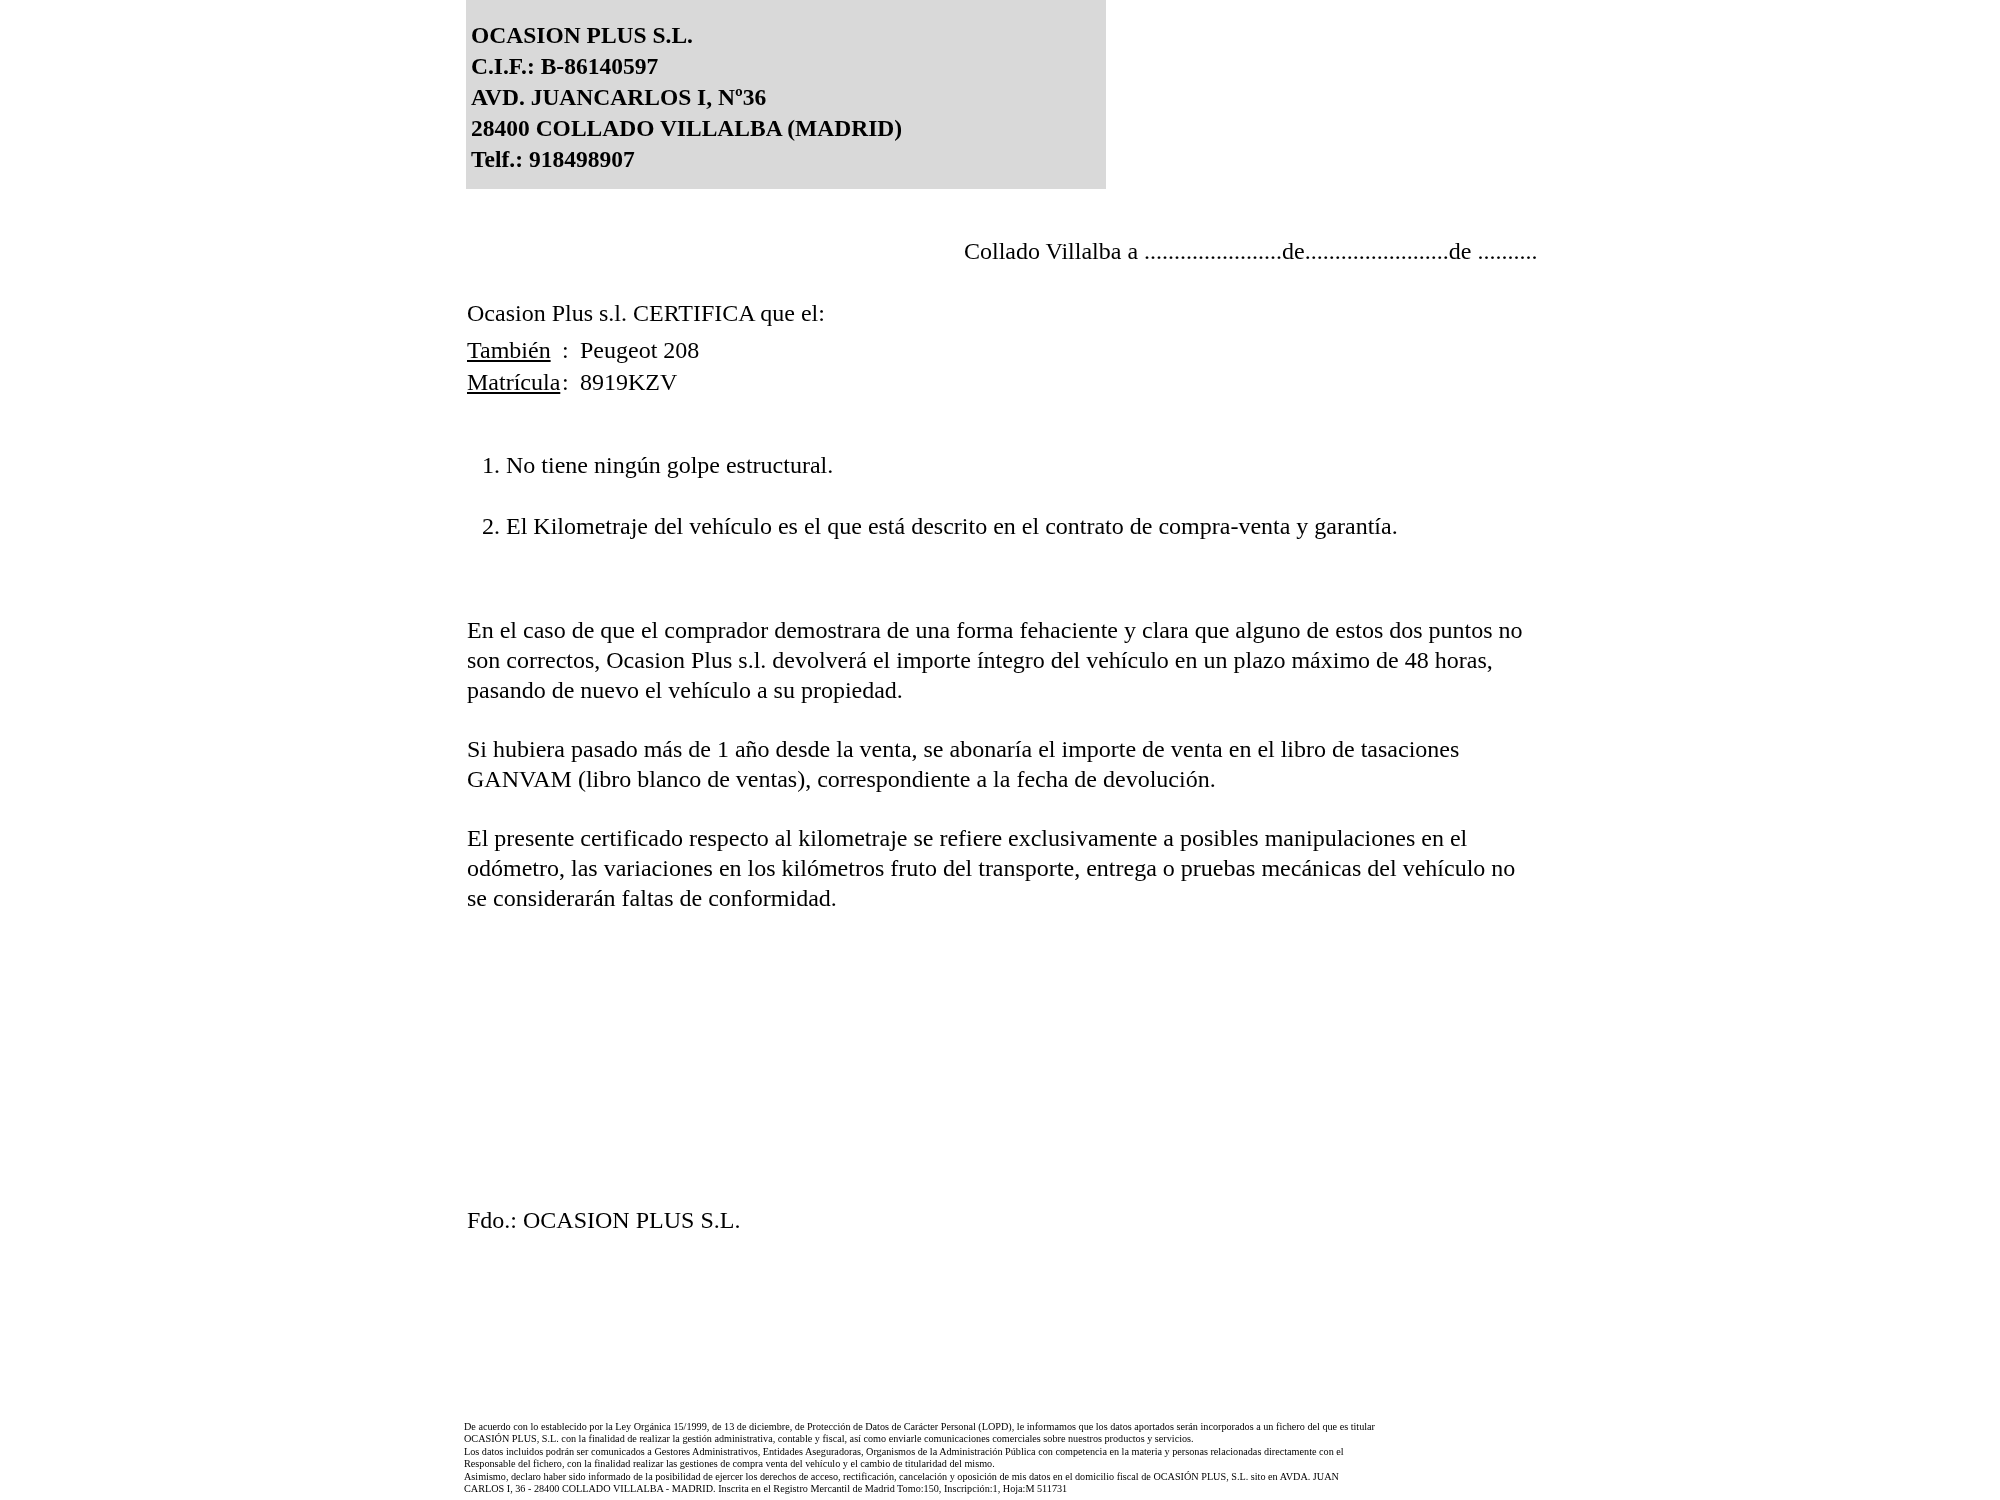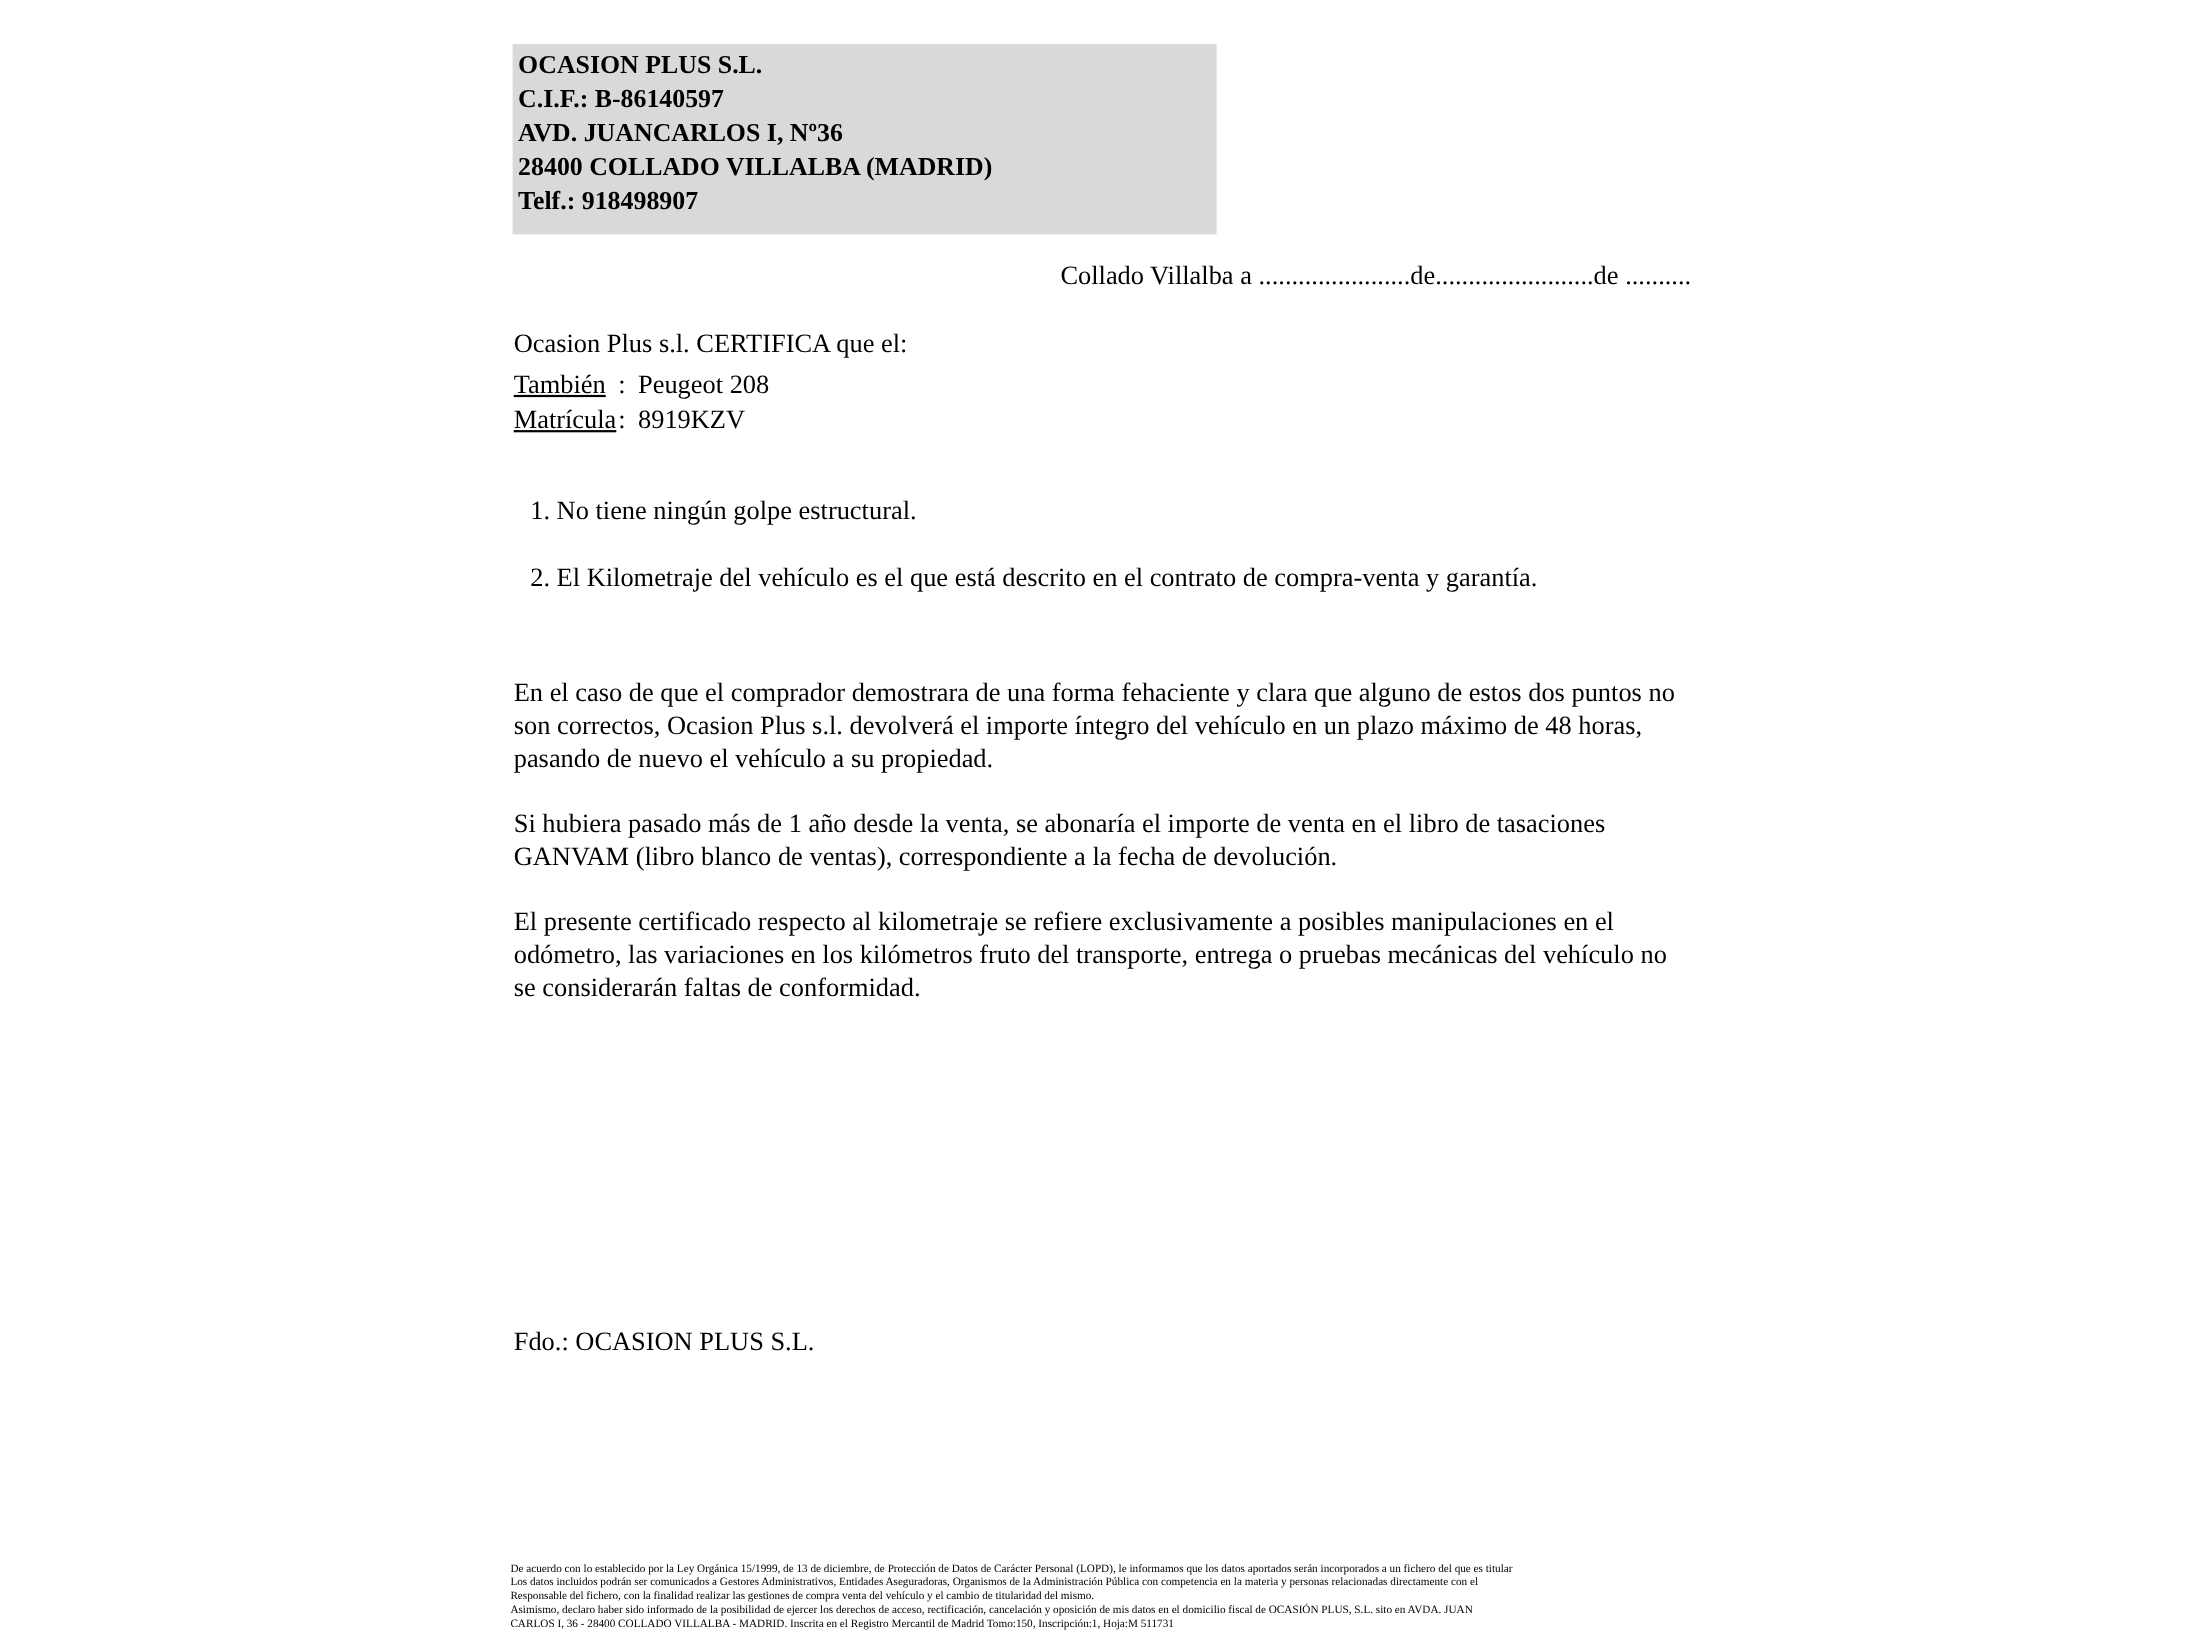--- a/index.html
+++ b/index.html
@@ -20,23 +20,22 @@
     width: 2000px;
     height: 1500px;
   }
   
   .header-block {
     position: absolute;
     left: 466px;
     top: 0px;
     width: 640px;
     background: #d9d9d9;
-    padding: 4px 0 14px 0;
+    padding: 20px 0 14px 0;
     box-sizing: border-box;
-    margin-top: 40px;
   }
   .header-line {
     font-family: "Liberation Serif", serif;
     font-weight: bold;
     font-size: 23.5px;
     line-height: 31px;
     padding-left: 5px;
     white-space: nowrap;
   }
   
@@ -156,19 +155,20 @@
   <div class="body-text">
     <p>En el caso de que el comprador demostrara de una forma fehaciente y clara que alguno de estos dos puntos no son correctos, Ocasion Plus s.l. devolverá el importe íntegro del vehículo en un plazo máximo de 48 horas, pasando de nuevo el vehículo a su propiedad.</p>
     <p>Si hubiera pasado más de 1 año desde la venta, se abonaría el importe de venta en el libro de tasaciones GANVAM (libro blanco de ventas), correspondiente a la fecha de devolución.</p>
     <p>El presente certificado respecto al kilometraje se refiere exclusivamente a posibles manipulaciones en el odómetro, las variaciones en los kilómetros fruto del transporte, entrega o pruebas mecánicas del vehículo no se considerarán faltas de conformidad.</p>
   </div>
 
   <div class="signature">Fdo.: OCASION PLUS S.L.</div>
 
   <div class="legal">
     <p>De acuerdo con lo establecido por la Ley Orgánica 15/1999, de 13 de diciembre, de Protección de Datos de Carácter Personal (LOPD), le informamos que los datos aportados serán incorporados a un fichero del que es titular</p>
+    <p>OCASIÓN PLUS, S.L. con la finalidad de realizar la gestión administrativa, contable y fiscal, así como enviarle comunicaciones comerciales sobre nuestros productos y servicios.</p>
     <p>Los datos incluidos podrán ser comunicados a Gestores Administrativos, Entidades Aseguradoras, Organismos de la Administración Pública con competencia en la materia y personas relacionadas directamente con el</p>
     <p>Responsable del fichero, con la finalidad realizar las gestiones de compra venta del vehículo y el cambio de titularidad del mismo.</p>
     <p>Asimismo, declaro haber sido informado de la posibilidad de ejercer los derechos de acceso, rectificación, cancelación y oposición de mis datos en el domicilio fiscal de OCASIÓN PLUS, S.L. sito en AVDA. JUAN</p>
     <p>CARLOS I, 36 - 28400 COLLADO VILLALBA - MADRID. Inscrita en el Registro Mercantil de Madrid Tomo:150, Inscripción:1, Hoja:M 511731</p>
   </div>
 
 </div>
 
 </body></html>

